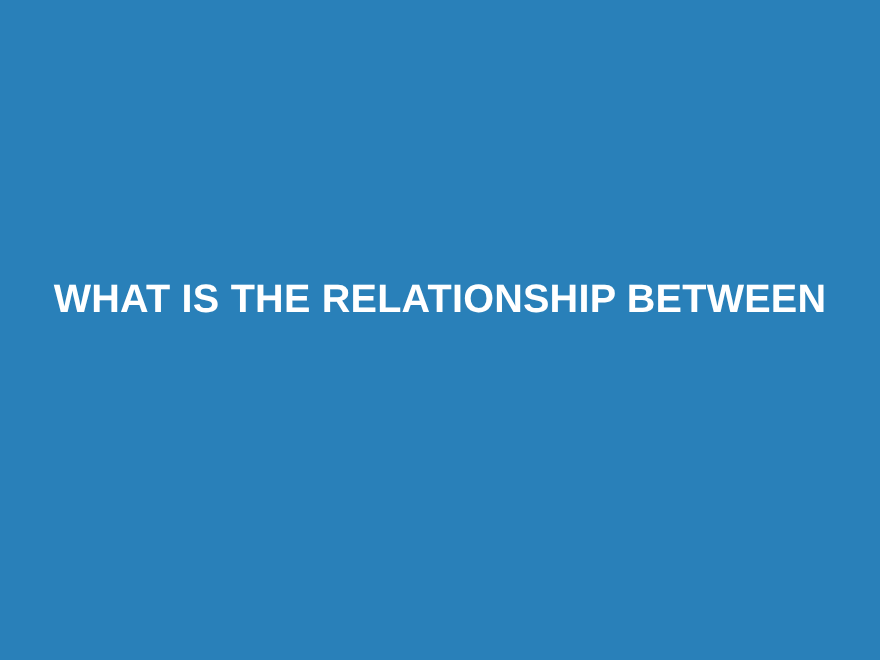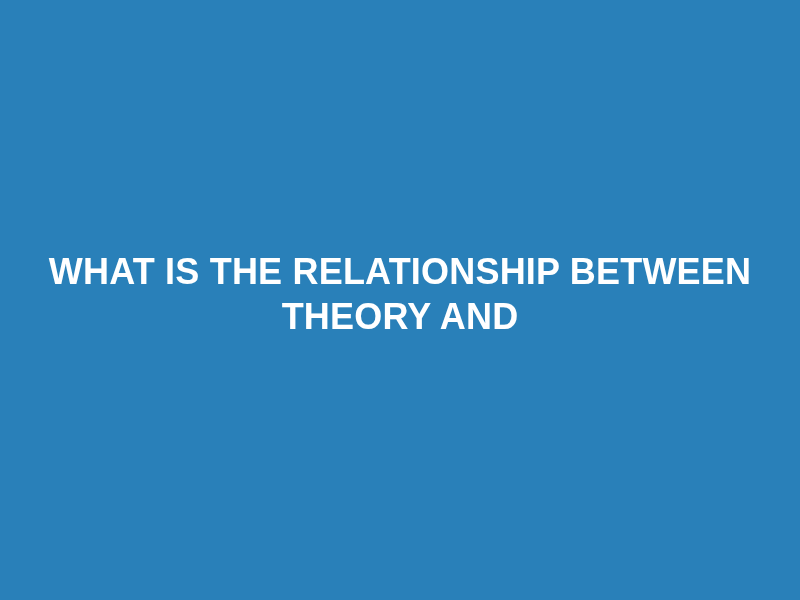--- a/index.html
+++ b/index.html
@@ -46,17 +46,16 @@
 </style>
 </head>
 <body>
 
 <div id="hero-card" style="background-color: rgb(41, 128, 185);">
 
   <div id="title-block">
 
     <span class="title-line" style="color: rgb(255, 255, 255);">WHAT IS THE RELATIONSHIP BETWEEN</span>
 
-    <span class="title-line" style="color: rgb(255, 255, 255);">THEORY AND</span>
 
   </div>
 
 </div>
 
 </body></html>

